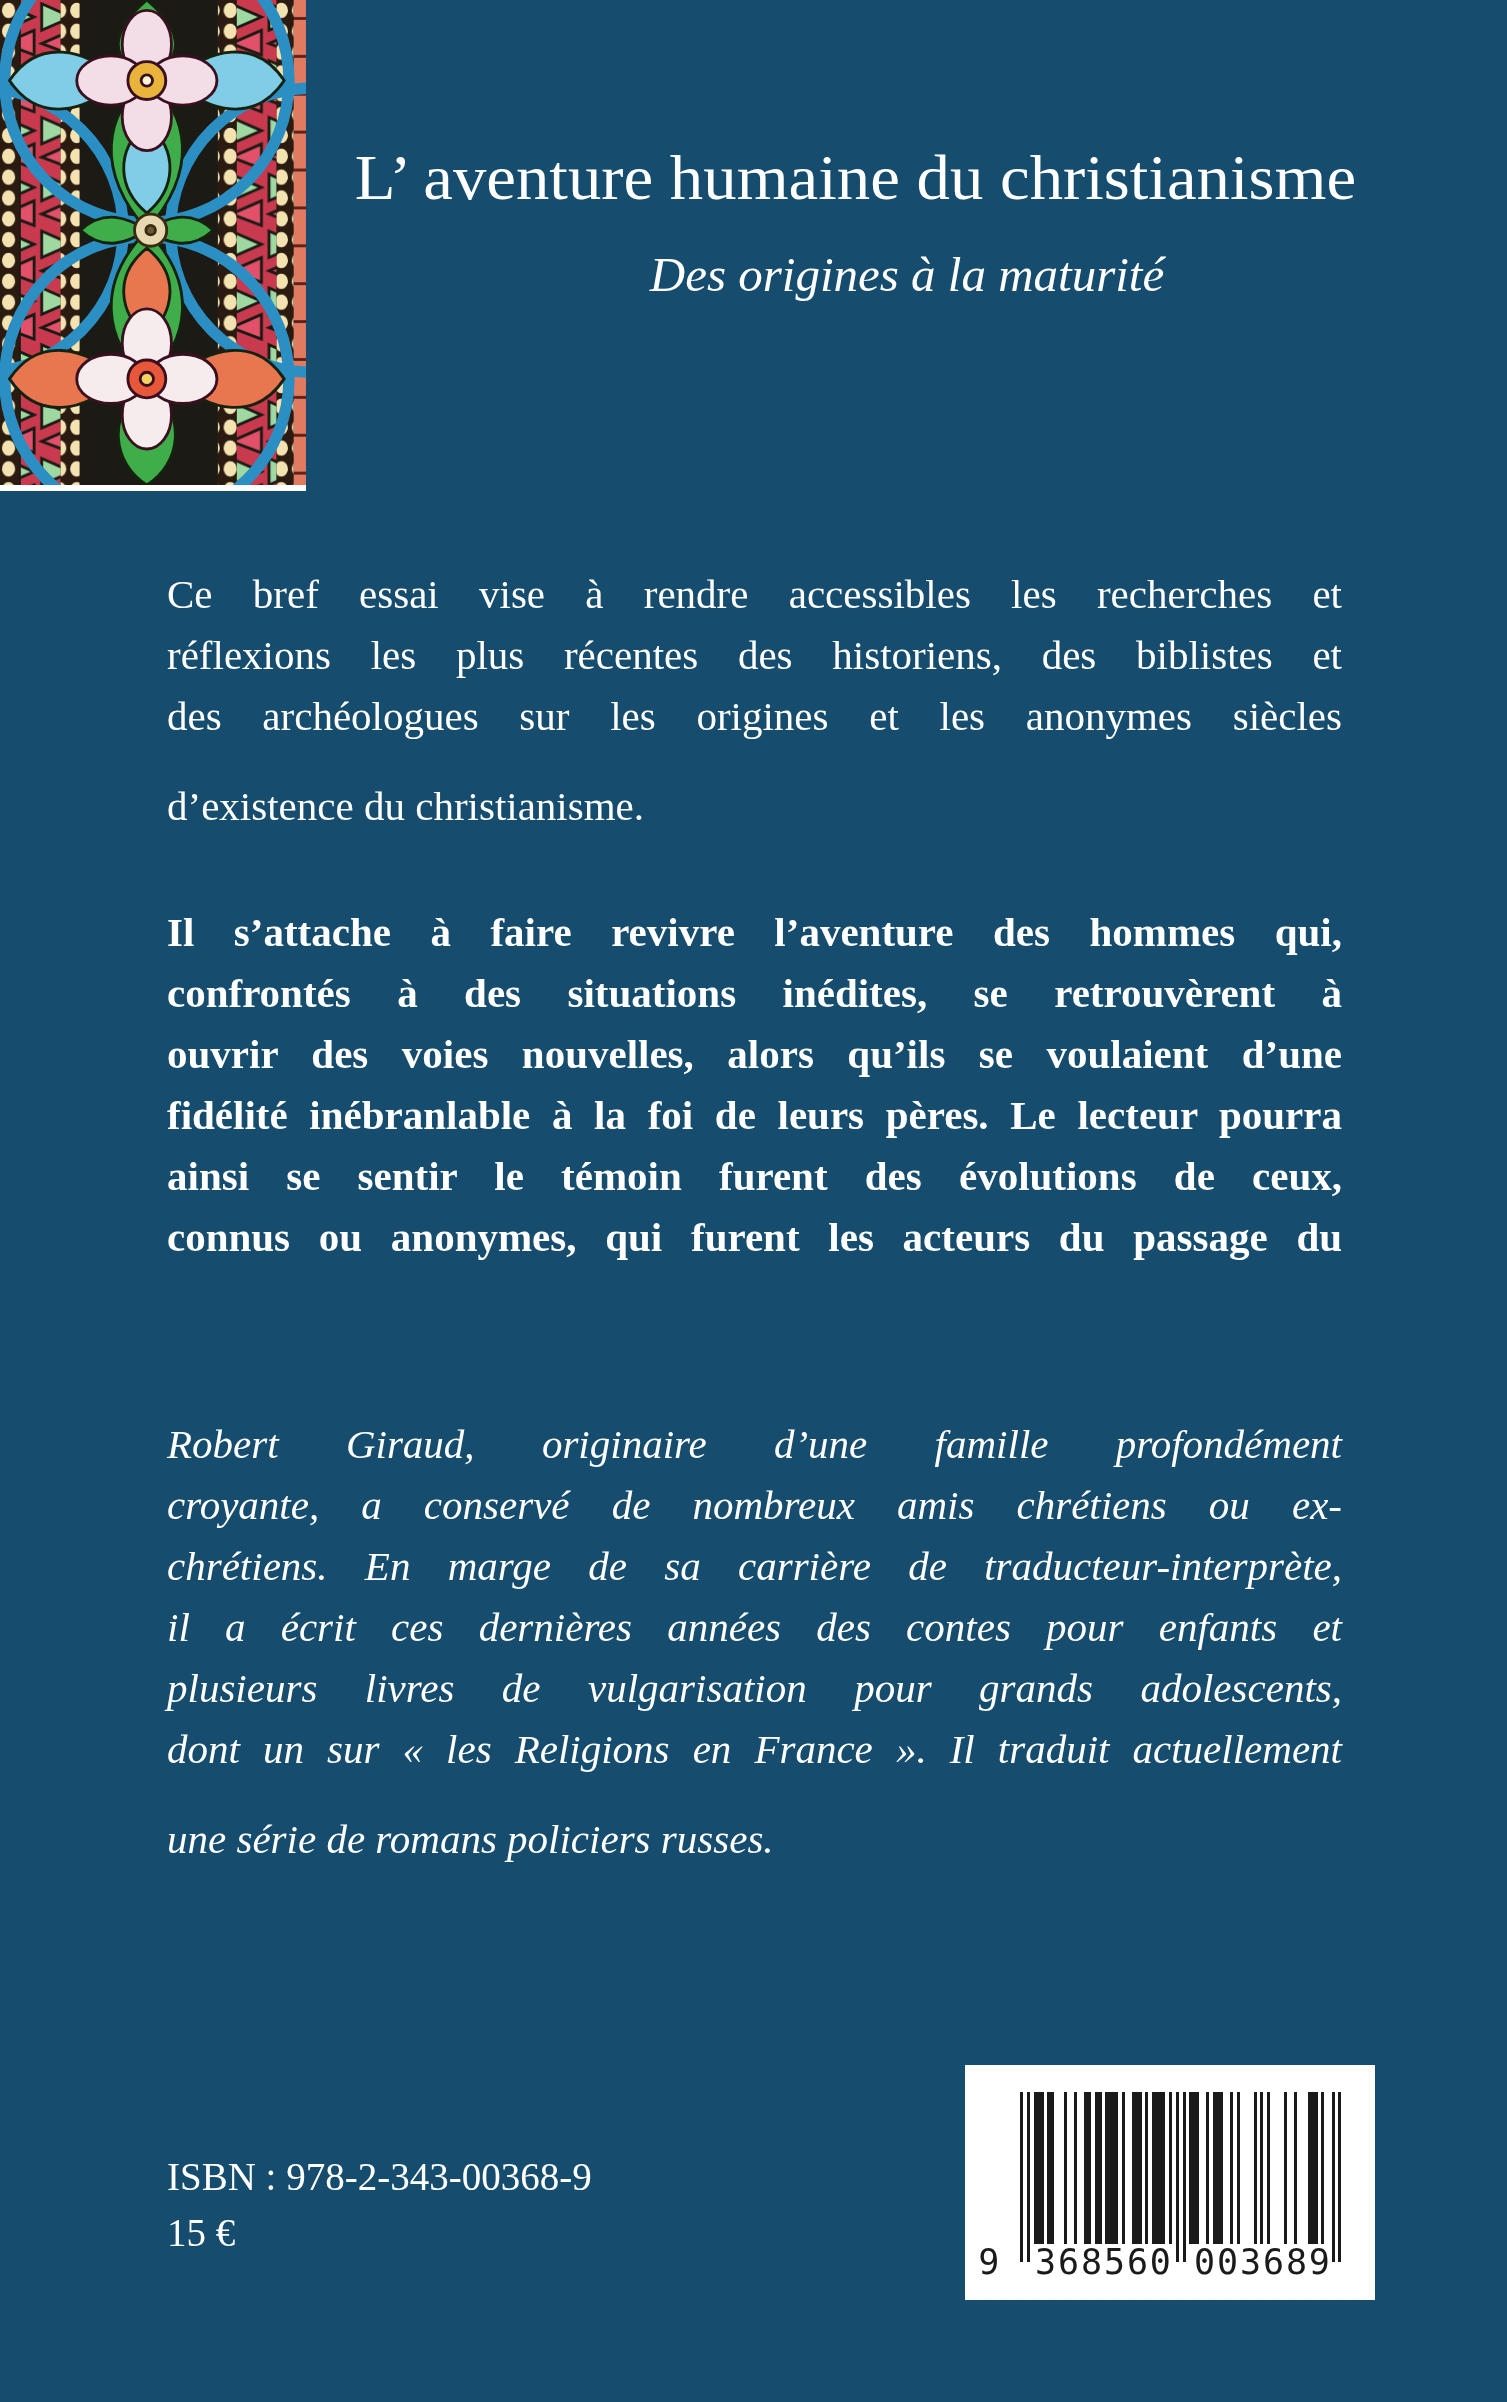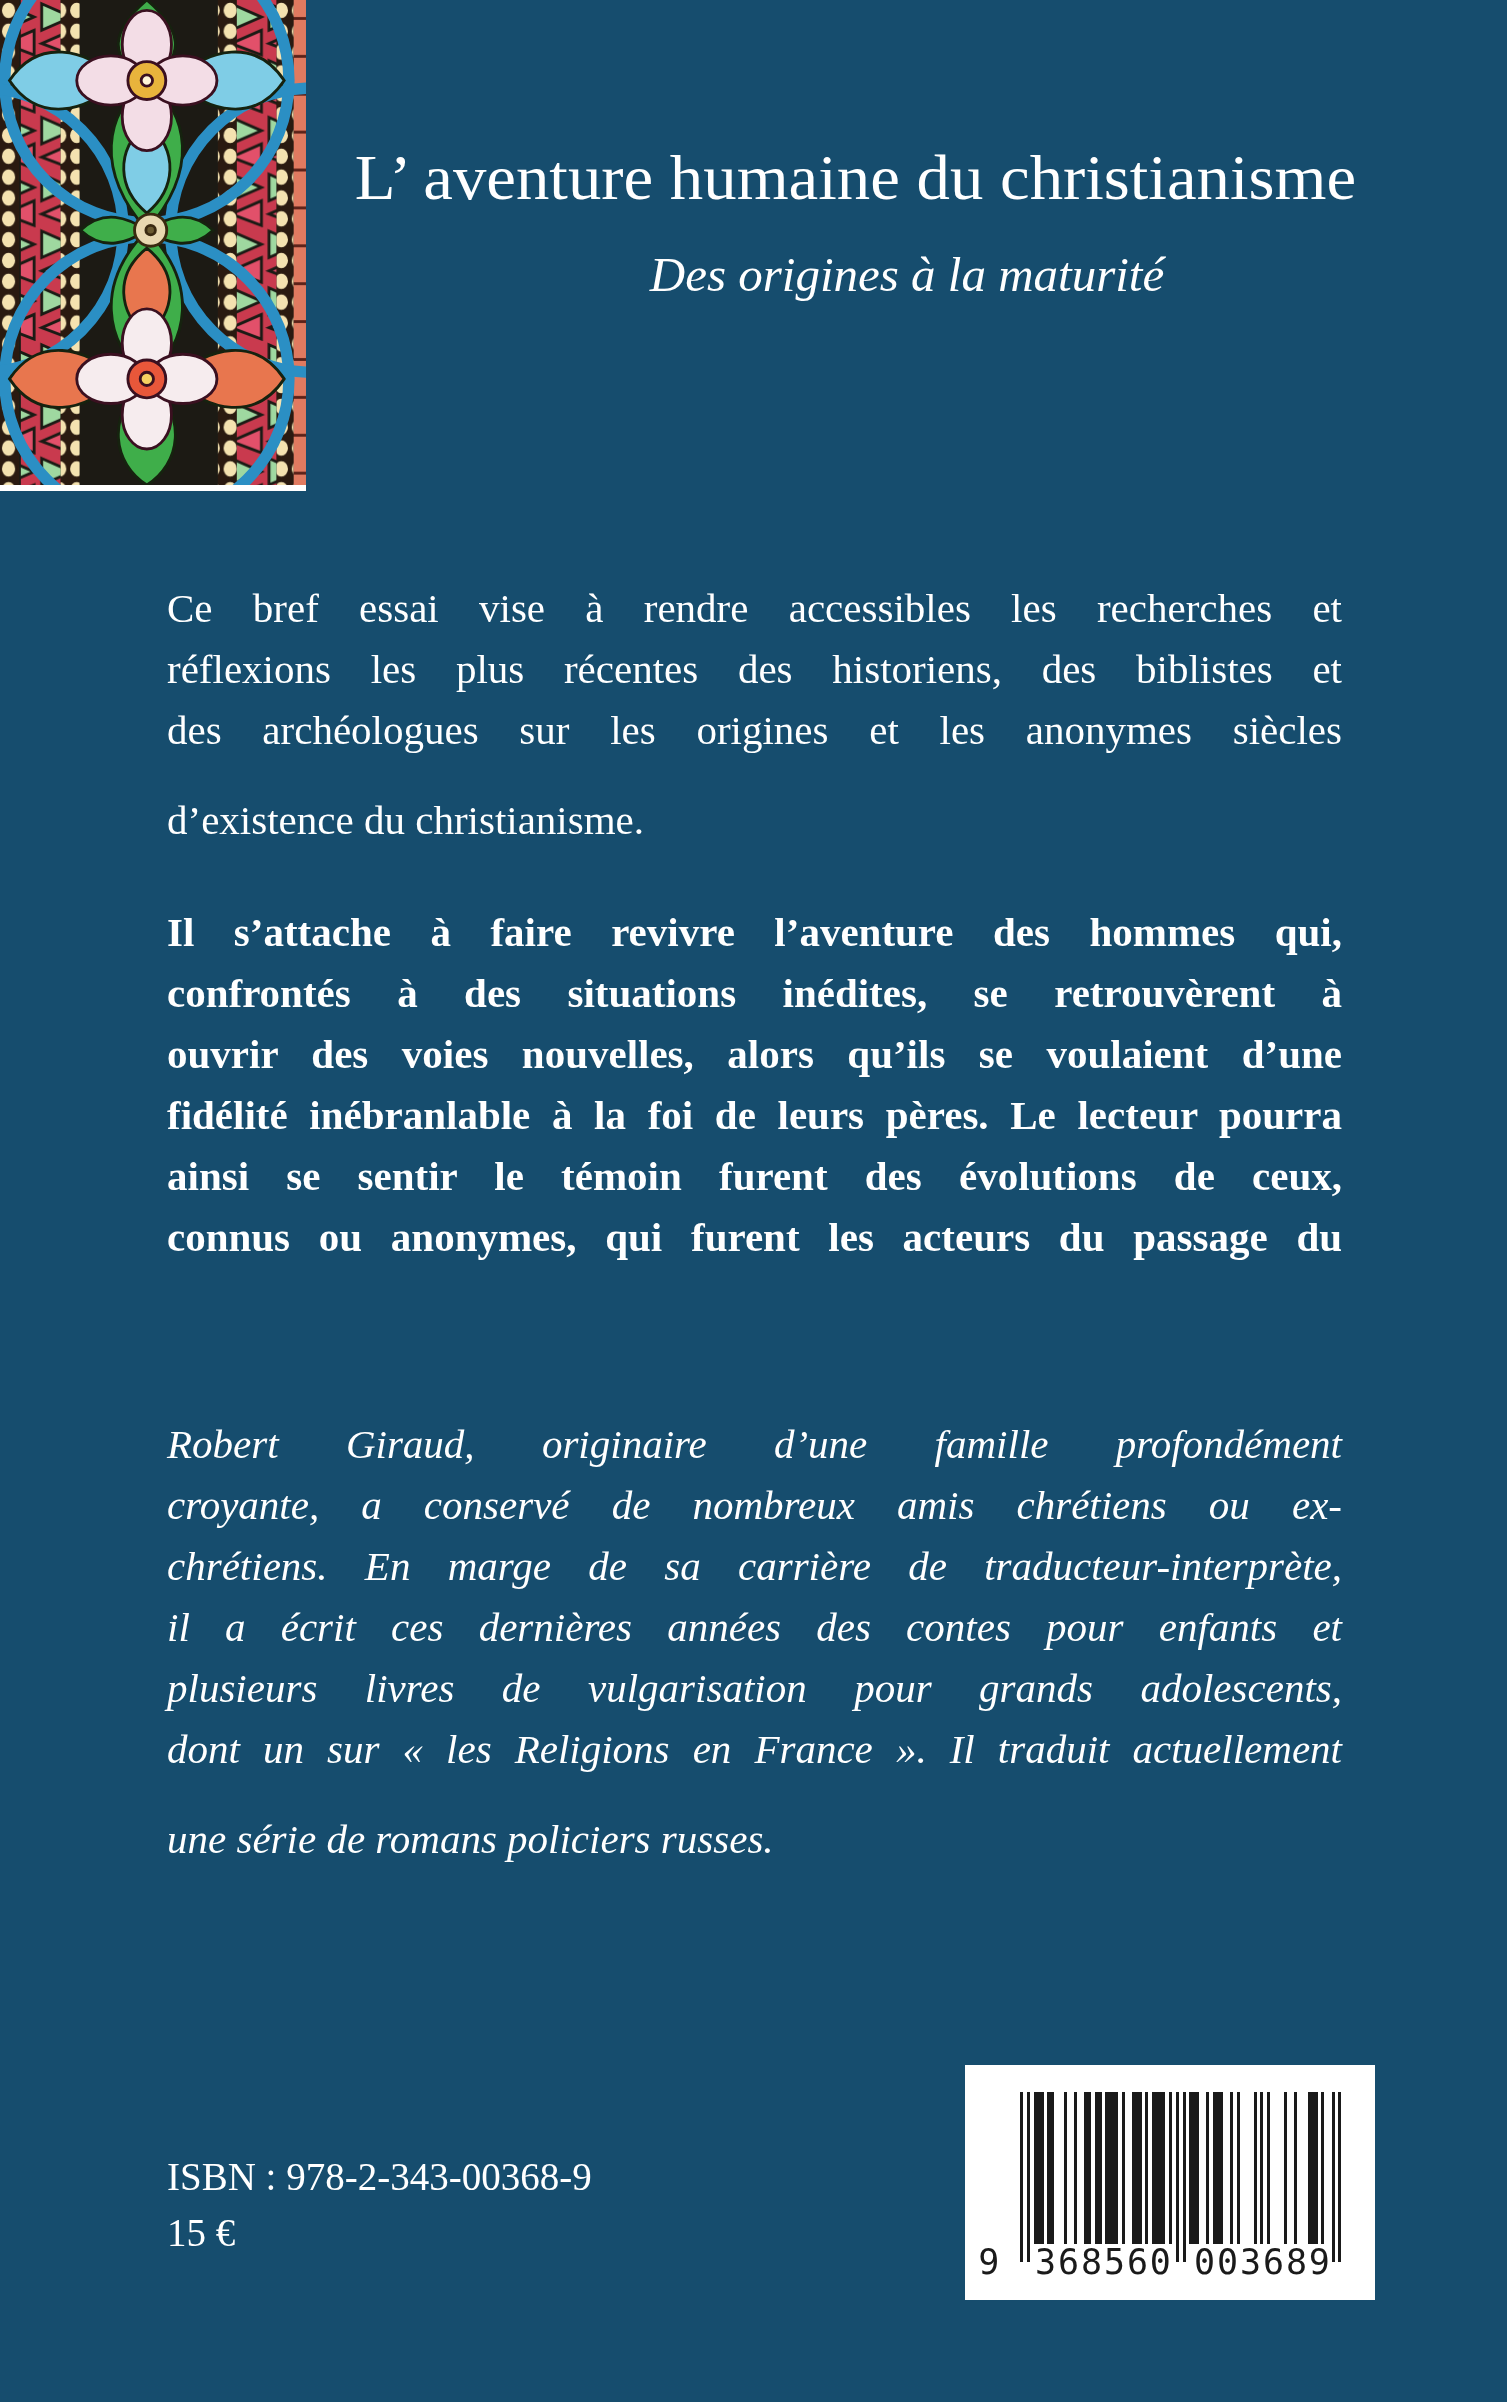--- a/index.html
+++ b/index.html
@@ -27,21 +27,21 @@
   }
   .body-block {
     position: absolute; left: 167px; width: 1175px;
     font-size: 41px; line-height: 61px;
   }
   .line {
     display: block; height: 61px; white-space: nowrap;
     text-align: justify; text-align-last: justify;
   }
   .line.last { text-align: left; text-align-last: left; margin-top: 29px; }
-  .p1 { top: 578px; }
+  .p1 { top: 564px; }
   .p2 { top: 902px; font-weight: bold; }
   .bio { top: 1414px; font-style: italic; }
   .bio .name { font-weight: normal; }
   .isbn {
     position: absolute; left: 167px; top: 2150px; font-size: 39px; line-height: 53px; white-space: nowrap;
   }
   .price {
     position: absolute; left: 167px; top: 2206px; font-size: 39px; line-height: 53px; white-space: nowrap;
   }
   .barcode-box {

